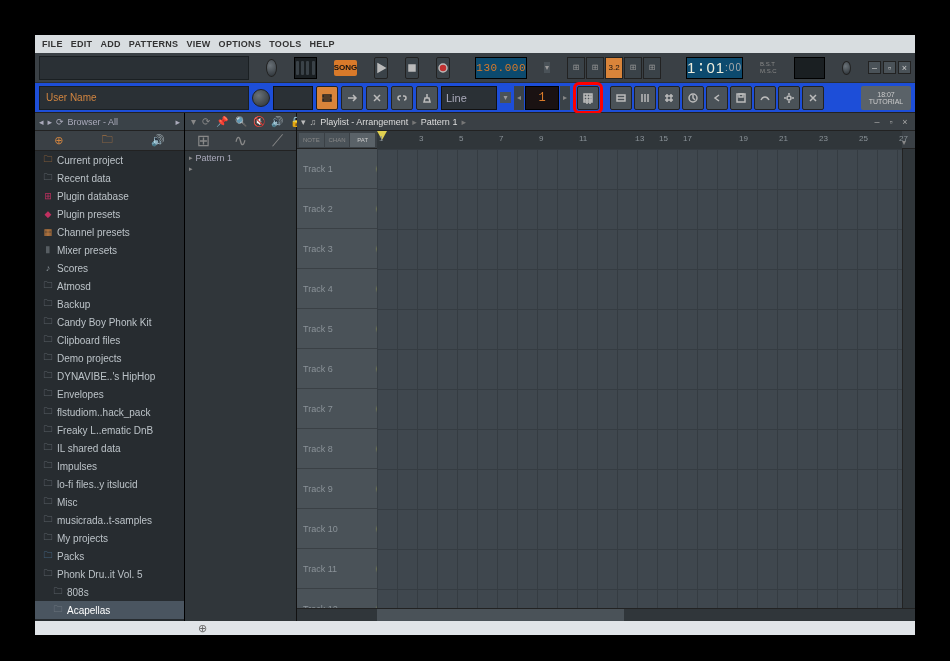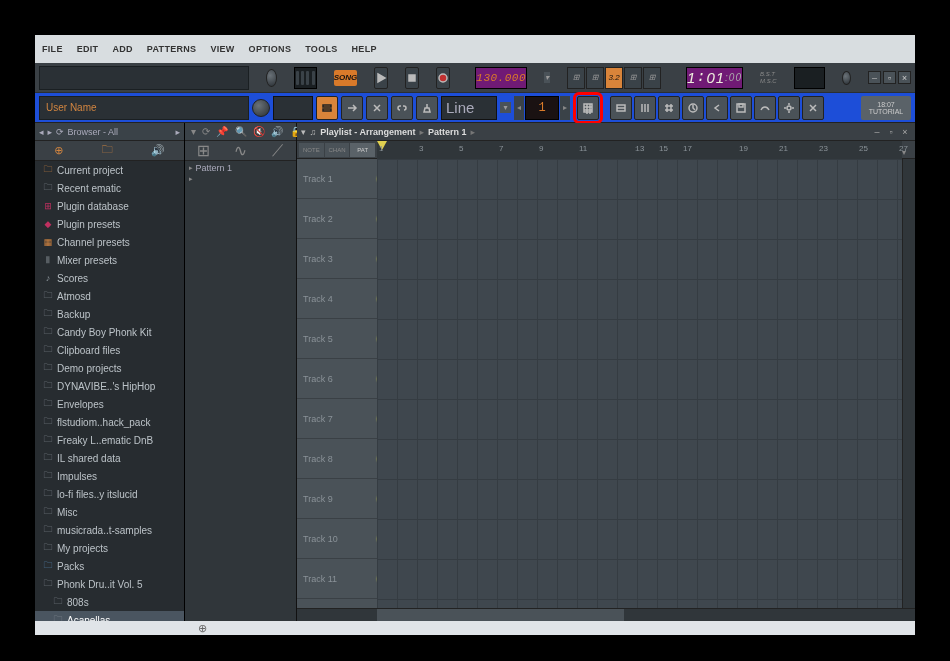--- a/index.html
+++ b/index.html
@@ -1,41 +1,41 @@
 <!DOCTYPE html>
 <html><head>
 <meta charset="utf-8">
 <style>
 * { margin: 0; padding: 0; box-sizing: border-box; font-family: Arial, sans-serif; user-select: none; }
 body { background: #000; width: 950px; height: 661px; overflow: hidden; position: relative; }
 .app { position: absolute; left: 35px; top: 35px; width: 880px; height: 600px; background: #3a4045; display: flex; flex-direction: column; }
-.menubar { height: 28px; background: #d8dde0; display: flex; align-items: center; padding: 4px 4px; gap: 8px; }
+.menubar { height: 18px; background: #d8dde0; display: flex; align-items: center; padding: 4px 4px; gap: 2px; }
 .menubar span { font-size: 9px; color: #333; font-weight: bold; letter-spacing: 0.3px; cursor: pointer; padding: 0 3px; }
-.toolbar1 { height: 30px; background: #3a4045; display: flex; align-items: center; padding: 0 4px; gap: 17px; border-bottom: 1px solid #2a2f33; font-style: italic; }
+.toolbar1 { height: 30px; background: #3a4045; display: flex; align-items: center; padding: 0 4px; gap: 17px; border-bottom: 1px solid #2a2f33; }
 .hint { flex: 0 0 210px; height: 24px; background: #2a3035; border: 1px solid #1a1f22; color: #aab; font-size: 10px; display: flex; align-items: center; padding: 0 6px; }
 .knob { width: 18px; height: 18px; border-radius: 50%; background: radial-gradient(circle at 35% 35%, #6a7278, #2a3035); border: 1px solid #222; }
 .led-seg { width: 40px; height: 22px; background: #1a1f22; border: 1px solid #000; display: flex; justify-content: space-around; align-items: center; }
 .led-seg i { width: 3px; height: 14px; background: #3a4248; border-radius: 1px; }
 .song-tag { width: 36px; height: 16px; background: #d97a2a; color: #111; font-size: 8px; font-weight: bold; display: flex; align-items: center; justify-content: center; border-radius: 2px; }
 .tbtn { width: 22px; height: 22px; background: #3a4248; border: 1px solid #222; display: flex; align-items: center; justify-content: center; color: #aab; cursor: pointer; border-radius: 2px; }
 .tbtn.rec { color: #c03030; }
-.lcd { background: #701a75; border: 1px solid #000; height: 22px; display: flex; align-items: center; justify-content: center; font-family: 'Courier New', monospace; margin-left: 8px; }
+.lcd { background: #0c4a6e; border: 1px solid #000; height: 22px; display: flex; align-items: center; justify-content: center; font-family: 'Courier New', monospace; margin-left: 8px; }
 .lcd.tempo { width: 56px; color: #d97a2a; font-size: 11px; letter-spacing: 0.5px; }
 .lcd.time { width: 90px; font-size: 15px; color: #eed; letter-spacing: 1px; }
 .snap-btns { display: flex; gap: 1px; }
 .snap-btns .sb { width: 18px; height: 22px; background: #3a4248; border: 1px solid #222; display: flex; align-items: center; justify-content: center; font-size: 8px; color: #999; cursor: pointer; }
 .snap-btns .sb.on { background: #d9843a; color: #111; }
 .vu { width: 56px; height: 22px; background: #1a1f22; border: 1px solid #000; }
 .winbtns { display: flex; gap: 2px; margin-left: auto; }
 .winbtns .wb { width: 13px; height: 13px; background: #4a5258; border: 1px solid #222; display: flex; align-items: center; justify-content: center; font-size: 9px; color: #ccc; cursor: pointer; }
 .toolbar2 { height: 30px; background: #1d4ed8; display: flex; align-items: center; padding: 0 4px; gap: 3px; border-bottom: 1px solid #222; }
 .tb2-left { flex: 0 0 210px; height: 24px; background: #2a3035; border: 1px solid #1a1f22; color: #d28540; font-size: 10px; display: flex; align-items: center; padding: 0 6px; }
 .tb2btn { width: 22px; height: 24px; background: #4a5258; border: 1px solid #222; display: flex; align-items: center; justify-content: center; cursor: pointer; border-radius: 2px; }
 .tb2btn.pl { background: #d9843a; }
-.tb2sel { width: 56px; height: 24px; background: #2a3035; border: 1px solid #111; color: #aab; font-size: 15px; display: flex; align-items: center; padding: 0 4px; }
+.tb2sel { width: 56px; height: 24px; background: #2a3035; border: 1px solid #111; color: #aab; font-size: 11px; display: flex; align-items: center; padding: 0 4px; }
 .tb2pat { display: flex; align-items: center; gap: 1px; }
 .tb2pat .n { width: 34px; height: 24px; background: #1a1212; border: 1px solid #000; color: #d97a2a; font-size: 12px; display: flex; align-items: center; justify-content: center; font-family: 'Courier New', monospace; }
 .tb2pat .arr { width: 10px; height: 24px; background: #3a4248; display: flex; align-items: center; justify-content: center; color: #888; font-size: 8px; cursor: pointer; }
 .highlight-box { border: 3px solid #ff0000; border-radius: 6px; padding: 1px; }
 .tb2-right { display: flex; gap: 2px; margin-left: 4px; }
 .tutorial { margin-left: auto; background: #5a6268; height: 24px; width: 50px; border-radius: 2px; display: flex; flex-direction: column; align-items: center; justify-content: center; font-size: 7px; color: #ccc; }
 .main { flex: 1; display: flex; background: #30363a; overflow: hidden; }
 .browser { width: 150px; background: #272c30; display: flex; flex-direction: column; border-right: 1px solid #000; }
 .br-head { height: 18px; background: #3a4248; display: flex; align-items: center; gap: 4px; padding: 0 4px; font-size: 9px; color: #aab; border-bottom: 1px solid #222; }
 .br-tabs { height: 20px; background: #3a4045; display: flex; align-items: center; justify-content: space-around; border-bottom: 1px solid #222; }
@@ -56,21 +56,21 @@
 .br-ico.pack { color: #5a90c0; }
 .picker { width: 112px; background: #30363a; border-right: 1px solid #111; display: flex; flex-direction: column; }
 .pk-head { height: 18px; background: #3a4248; display: flex; align-items: center; gap: 6px; padding: 0 6px; border-bottom: 1px solid #222; }
 .pk-head span { color: #888; font-size: 10px; cursor: pointer; }
 .pk-tabs { height: 20px; background: #3a4045; display: flex; align-items: center; justify-content: space-around; border-bottom: 1px solid #222; }
 .pk-tabs .pt { width: 18px; height: 16px; display: flex; align-items: center; justify-content: center; cursor: pointer; }
 .pk-item { height: 14px; font-size: 9px; color: #aab; display: flex; align-items: center; padding: 0 4px; gap: 3px; cursor: pointer; }
 .pk-item::before { content: "▸"; font-size: 7px; color: #888; }
 .playlist { flex: 1; display: flex; flex-direction: column; background: #3a4248; position: relative; }
 .pl-titlebar { height: 18px; background: #3a4045; display: flex; align-items: center; gap: 4px; padding: 0 4px; font-size: 9px; color: #bbb; border-bottom: 1px solid #222; }
-.pl-titlebar .crumb { color: #ddd; font-weight: bold; }
+.pl-titlebar .crumb { color: #ddd; }
 .pl-titlebar .sep { color: #777; }
 .pl-win { display: flex; gap: 2px; margin-left: auto; }
 .pl-win span { width: 12px; height: 12px; display: flex; align-items: center; justify-content: center; font-size: 9px; color: #aaa; cursor: pointer; }
 .pl-toolstrip { height: 18px; background: #3a4045; display: flex; align-items: center; border-bottom: 1px solid #222; }
 .pl-mode { width: 80px; display: flex; gap: 1px; padding: 0 2px; }
 .pl-mode span { flex: 1; height: 14px; background: #4a5258; font-size: 6px; color: #888; display: flex; align-items: center; justify-content: center; cursor: pointer; }
 .pl-mode span.on { background: #5a6268; color: #ccc; }
 .pl-ruler { flex: 1; height: 18px; background: #30363a; display: flex; position: relative; font-size: 8px; color: #8a9298; }
 .pl-ruler span { position: absolute; top: 3px; }
 .pl-ruler .mk { position: absolute; left: 0; top: 0; width: 0; height: 0; border-left: 5px solid transparent; border-right: 5px solid transparent; border-top: 9px solid #e0d050; }
@@ -270,21 +270,21 @@
         <span>🗀</span>
         <span>🔊</span>
       </div>
       <div class="br-list">
           <div class="br-item">
             <span class="br-ico proj">🗀</span>
             <span>Current project</span>
           </div>
           <div class="br-item">
             <span class="br-ico fold">🗀</span>
-            <span>Recent ematic</span>
+            <span>Recent data</span>
           </div>
           <div class="br-item">
             <span class="br-ico db">⊞</span>
             <span>Plugin database</span>
           </div>
           <div class="br-item">
             <span class="br-ico preset">◆</span>
             <span>Plugin presets</span>
           </div>
           <div class="br-item">

